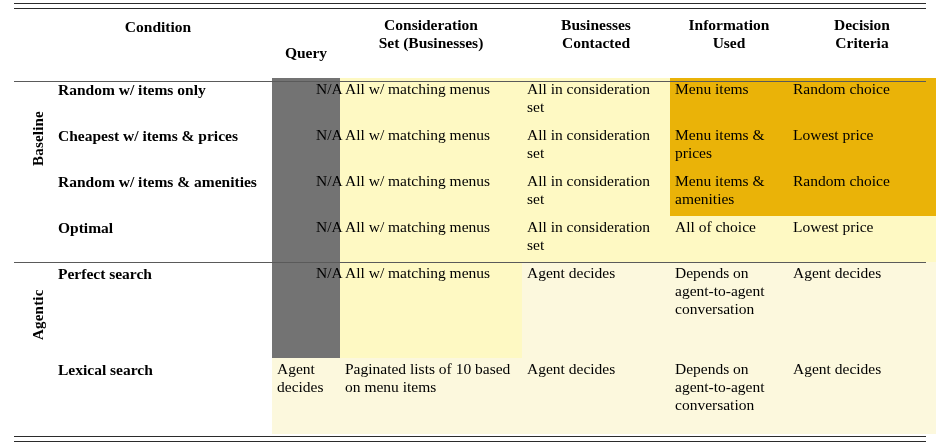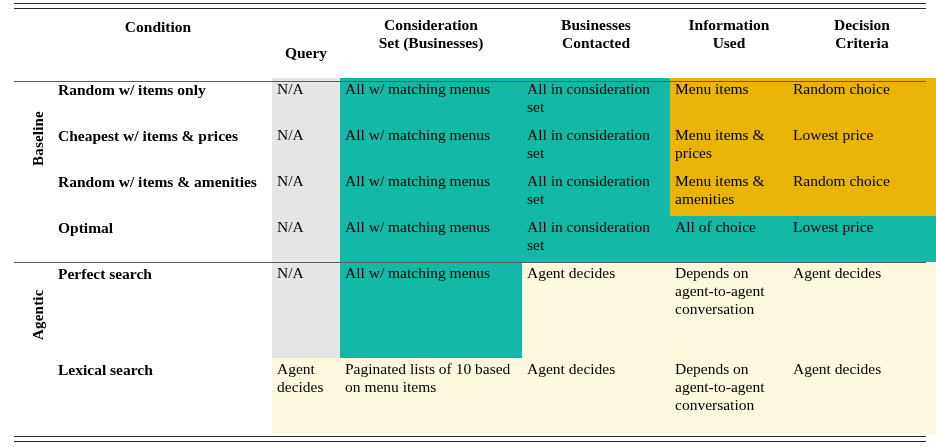--- a/index.html
+++ b/index.html
@@ -106,22 +106,22 @@
   .col-cond  { width: 228px; }
   .col-query { width: 68px; }
   .col-cons  { width: 182px; }
   .col-bus   { width: 148px; }
   .col-info  { width: 118px; }
   .col-dec   { width: 148px; }
 
   .cell-cond { padding-left: 14px; padding-top: 3px; }
 
   
-  .bg-gray   { background: #e5e5e5; }
-  .bg-green  { background: #14b8a6; }
+  .bg-gray   { background: #737373; padding-left: 39px; }
+  .bg-green  { background: #fef9c3; }
   .bg-pink   { background: #eab308; }
   .bg-cream  { background: #fcf8dd; }
   .bg-none   { background: transparent; font-weight: bold; }
 
   
   .vlabel {
     position: absolute;
     font-weight: bold;
     font-size: 15px;
     letter-spacing: 0.2px;

